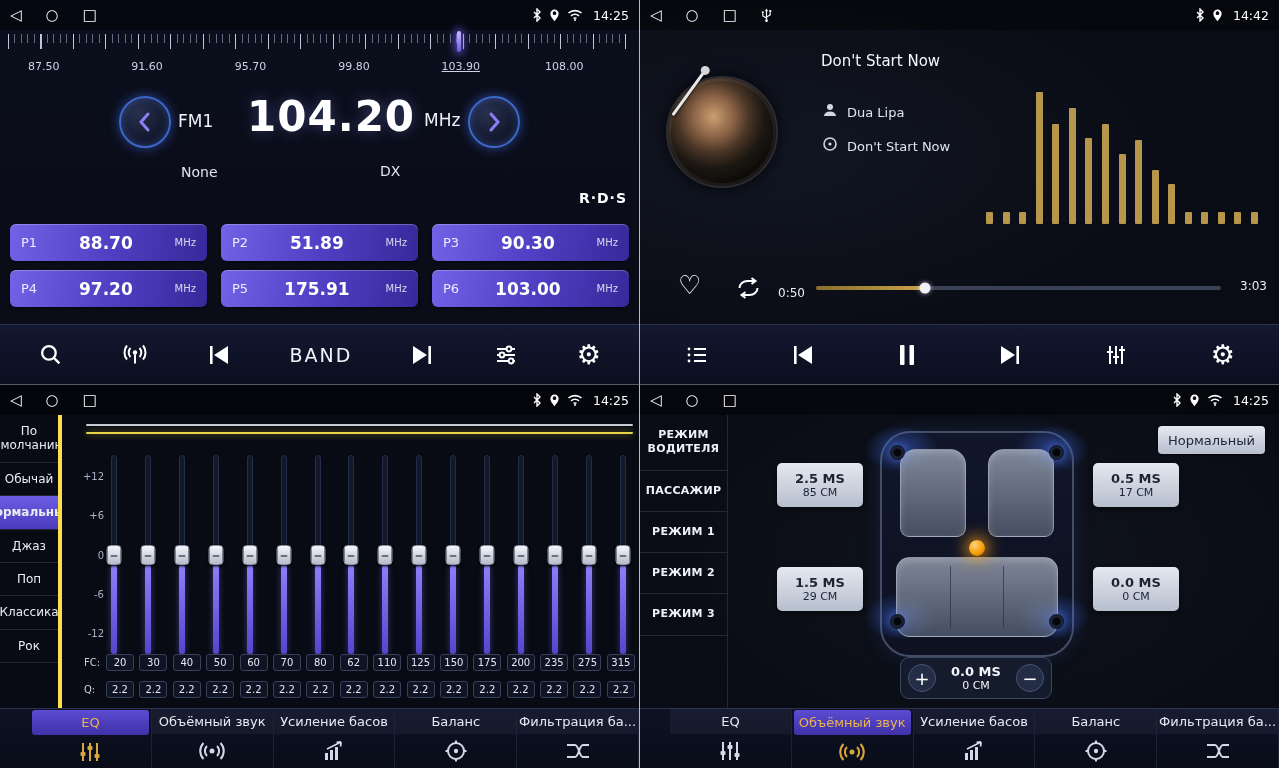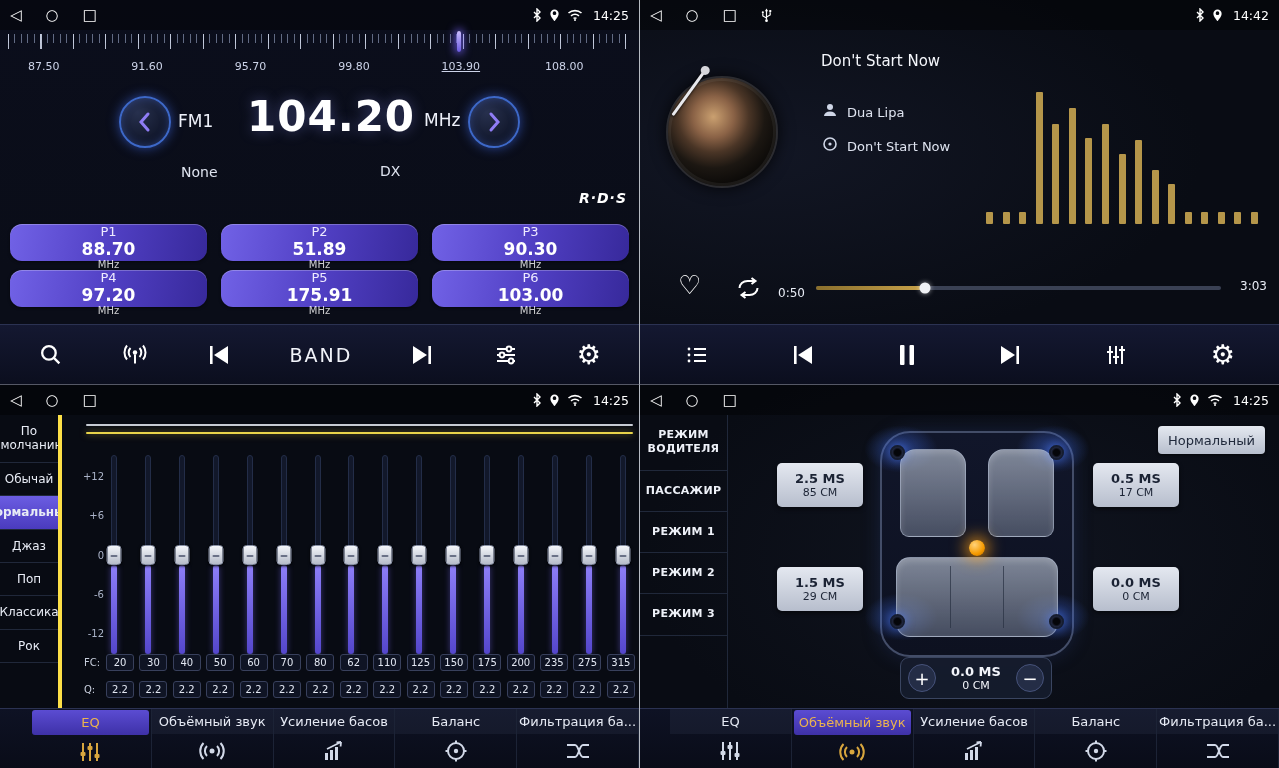--- a/index.html
+++ b/index.html
@@ -35,27 +35,27 @@
 
   .tune-btn { position:absolute; width:52px; height:52px; border-radius:50%;
               background:radial-gradient(circle at 35% 30%, #27304e, #101629 70%);
               border:2px solid #3d68c8; box-shadow:0 0 12px rgba(70,115,255,.55), inset 0 0 8px rgba(90,130,255,.35);
               display:flex; align-items:center; justify-content:center; cursor:pointer; }
   .band-label { position:absolute; left:178px; top:111px; font-size:17px; color:#eef1fa; }
   .freq-big  { position:absolute; left:247px; top:92px; font-size:42px; font-weight:bold; letter-spacing:1px; color:#fff;
                text-shadow:0 0 14px rgba(140,150,255,.35); }
   .freq-unit { position:absolute; left:424px; top:110px; font-size:17px; color:#eef1fa; }
   .sub-label { position:absolute; font-size:14px; color:#dfe4f0; }
-  .rds { position:absolute; right:12px; top:190px; font-size:14px; font-weight:bold; font-style:italic; letter-spacing:1px; color:#fff; }
+  .rds { position:absolute; right:12px; top:190px; font-size:14px; font-weight:bold; letter-spacing:1px; color:#fff; }
 
   .presets { position:absolute; left:10px; right:10px; top:224px; display:grid;
              grid-template-columns:repeat(3,1fr); gap:9px 14px; }
-  .preset-btn { height:37px; border-radius:12px; display:flex; align-items:center; padding:0 11px; cursor:pointer;
+  .preset-btn { height:37px; border-radius:6px; display:flex; align-items:center; padding:0 11px; cursor:pointer;
                 background:linear-gradient(100deg,#7162e6 0%,#5140c4 50%,#37299b 100%);
-                box-shadow:inset 0 1px 0 rgba(255,255,255,.25), 0 1px 3px rgba(0,0,0,.5);flex-direction:column; }
+                box-shadow:inset 0 1px 0 rgba(255,255,255,.25), 0 1px 3px rgba(0,0,0,.5); }
   .pid  { font-size:13px; color:#eeeaff; }
   .pfreq{ flex:1; text-align:center; font-size:17px; font-weight:bold; color:#fff; }
   .punit{ font-size:10px; color:rgba(255,255,255,.8); }
 
   .toolbar { position:absolute; left:0; right:0; bottom:0; height:60px;
              background:linear-gradient(180deg,#141831,#0b0e1e); border-top:1px solid #2b3252;
              display:flex; align-items:center; justify-content:space-between; padding:0 38px; }
   .tb-item { display:flex; align-items:center; justify-content:center; cursor:pointer; color:#fff; }
   .band-text { font-size:19px; letter-spacing:2px; color:#f2f4fa; }
   .gear-glyph { font-size:27px; line-height:1; color:#fff; }

